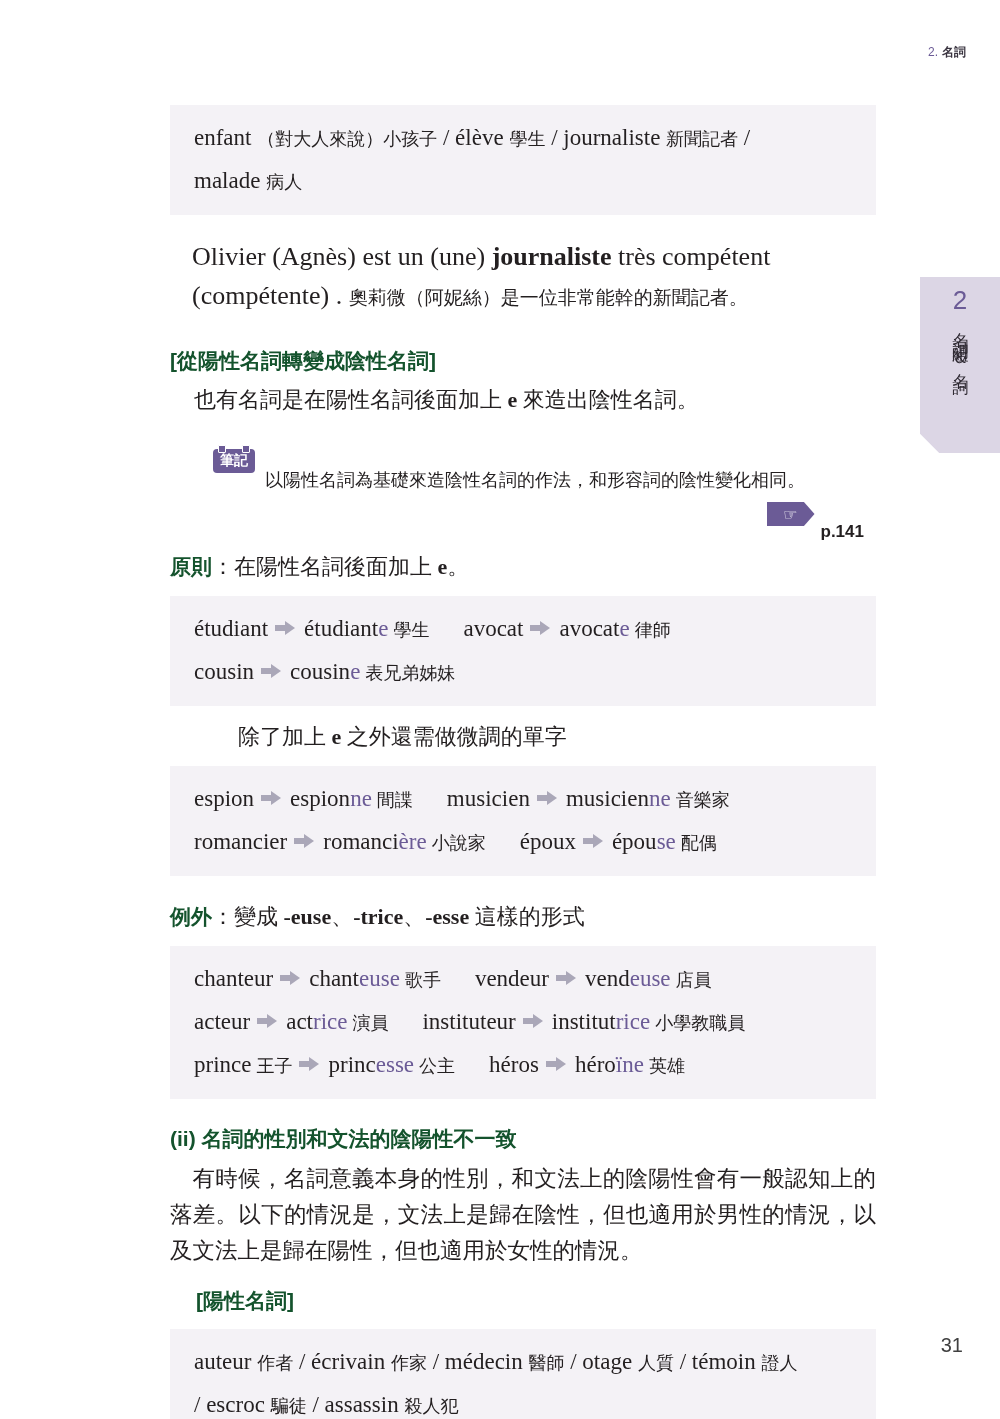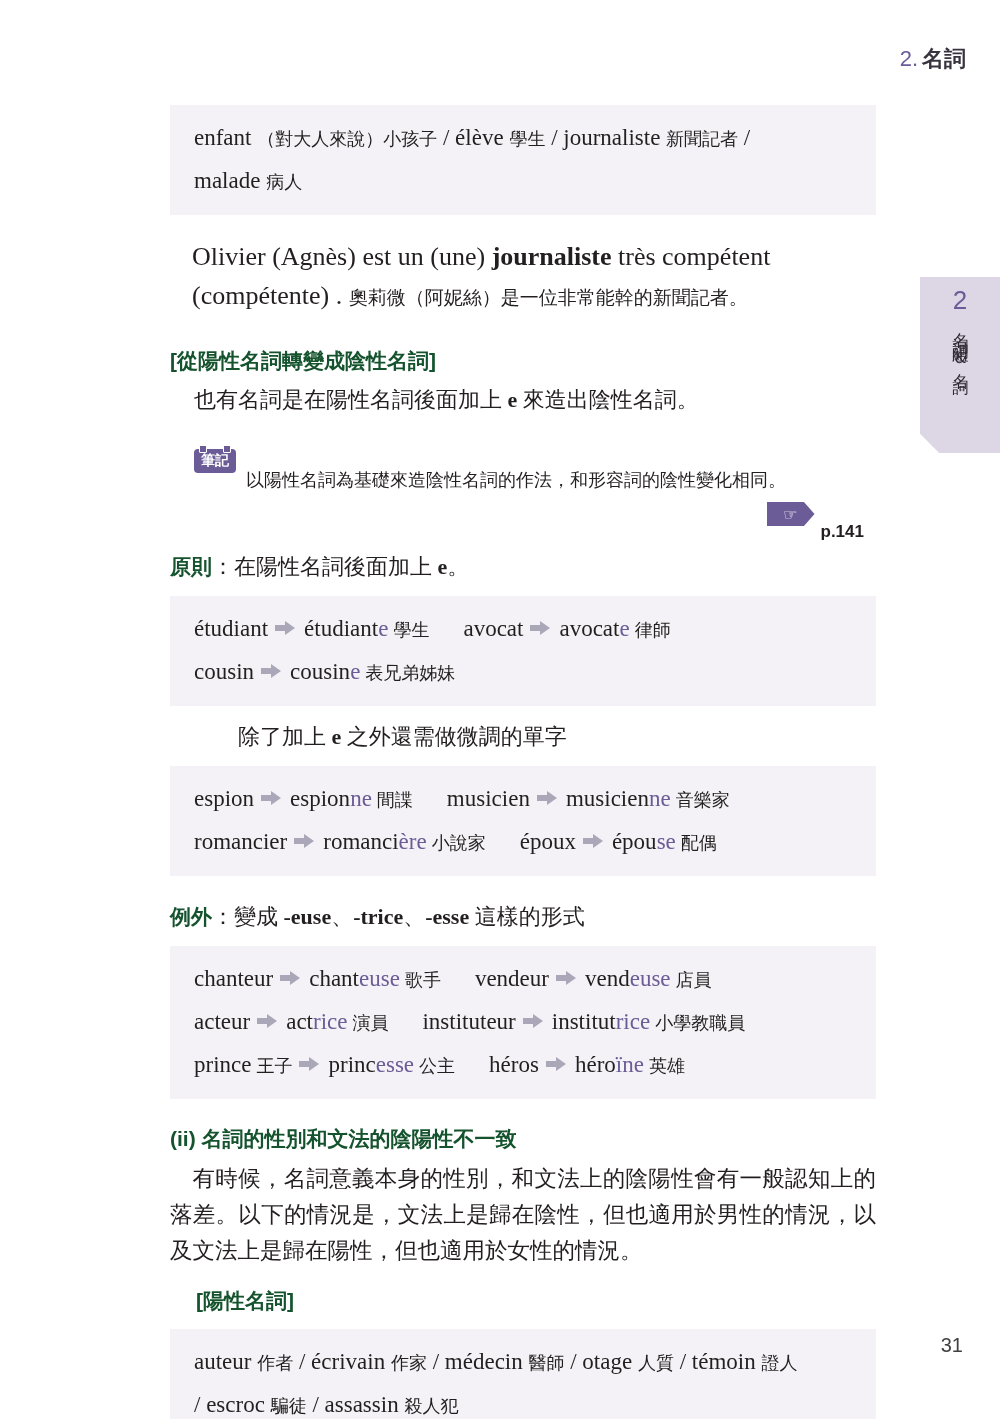--- a/index.html
+++ b/index.html
@@ -3,21 +3,21 @@
 <meta charset="utf-8">
 <style>
   html,body{margin:0;padding:0;}
   body{
     width:1000px;height:1419px;background:#ffffff;position:relative;
     font-family:"Liberation Serif", serif;color:#231f20;overflow:hidden;
   }
   .page{position:absolute;inset:0;}
 
   
-  .runhead{position:absolute;top:44px;right:34px;font-family:"Liberation Sans",sans-serif;font-size:22px;}
+  .runhead{position:absolute;top:44px;right:34px;font-family:"Liberation Sans",sans-serif;font-size:12px;}
   .runhead .num{color:#6b5b96;}
   .runhead .lbl{color:#39333f;font-weight:700;margin-left:4px;}
 
   
   .side-tab{
     position:absolute;top:277px;right:0;width:80px;height:176px;
     background:#dcd6e5;
     clip-path:polygon(0 0,100% 0,100% 100%,24% 100%,0 89%);
     display:flex;flex-direction:column;align-items:center;
   }
@@ -51,21 +51,21 @@
 
   .phead{font-family:"Liberation Sans",sans-serif;font-weight:700;color:#14532d;font-size:21px;}
   .s1-title{margin-top:30px;}
   .s1-body{margin-top:10px;padding-left:24px;font-size:22px;}
   .bsf{font-family:"Liberation Serif",serif;font-weight:700;}
 
   .note-row{margin-top:14px;padding-left:24px;display:flex;align-items:center;}
   .note-badge{
     position:relative;background:#6b5b96;color:#fff;
     font-family:"Liberation Sans",sans-serif;font-size:14px;font-weight:700;
-    padding:3px 7px;border-radius:4px;margin-right:10px;white-space:nowrap;
+    padding:3px 7px;border-radius:4px;margin-right:10px;white-space:nowrap;margin-left:19px;
   }
   .note-badge::before,.note-badge::after{
     content:"";position:absolute;top:-4px;width:6px;height:6px;background:#6b5b96;border:1px solid #fff;border-radius:1px;
   }
   .note-badge::before{left:5px;}
   .note-badge::after{right:5px;}
   .note-text{font-family:"Liberation Sans",sans-serif;font-size:18px;color:#231f20;margin-top:39px;}
 
   .ref-row{margin-top:10px;display:flex;justify-content:flex-end;}
   .ref-badge{display:flex;align-items:stretch;height:24px;}

